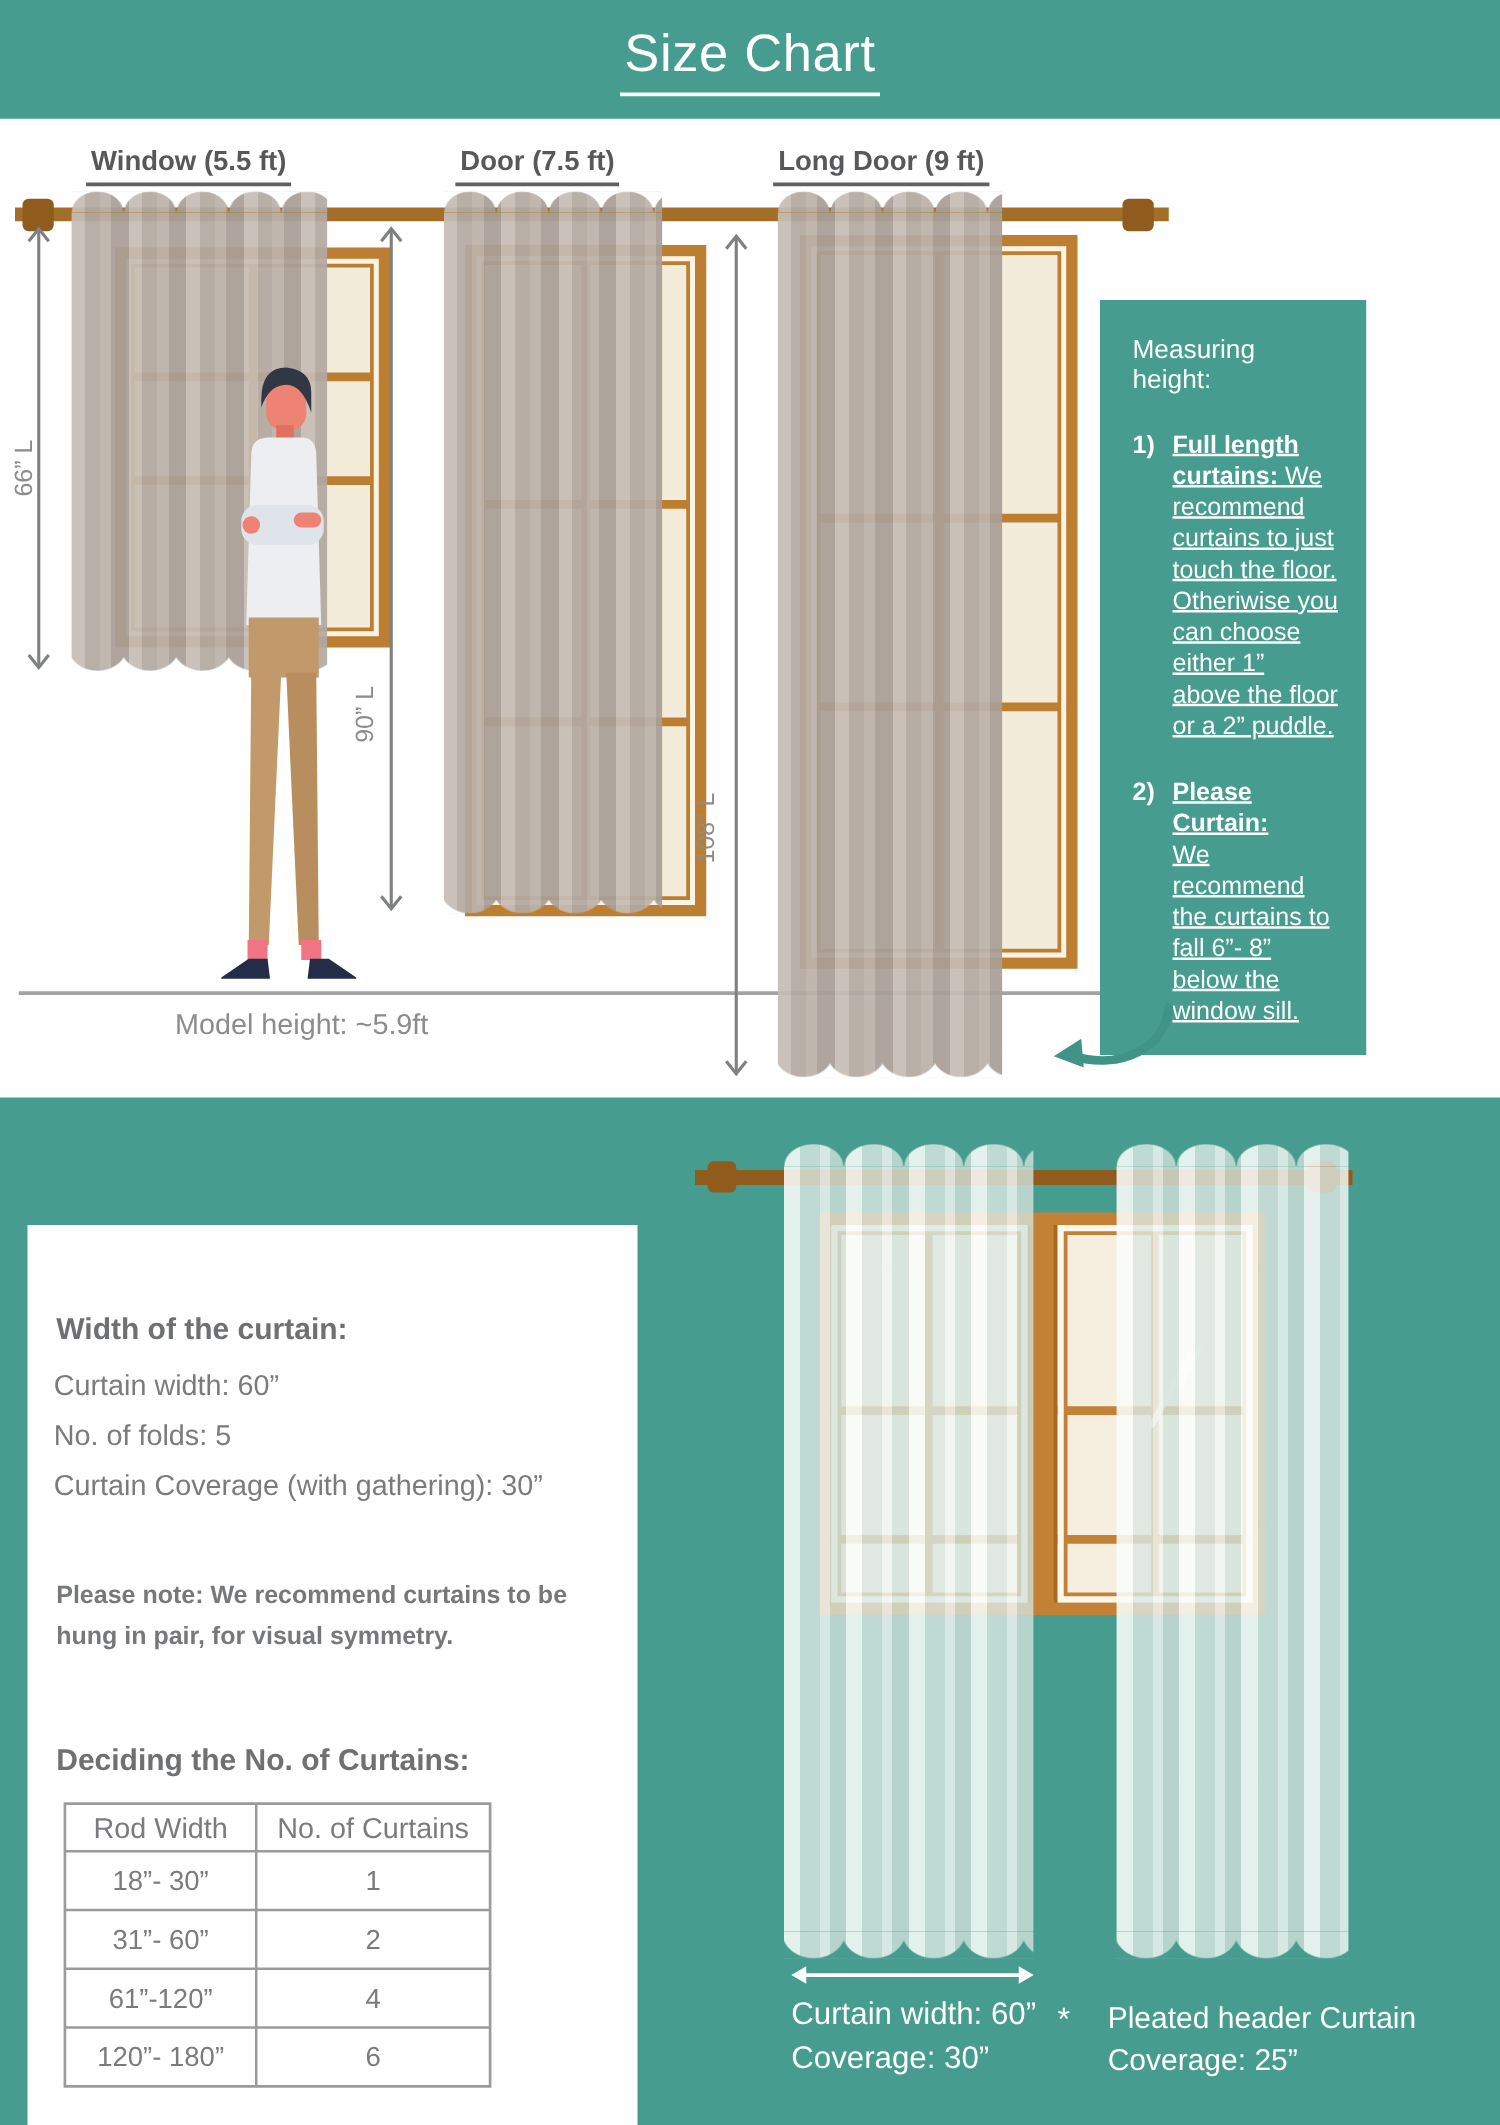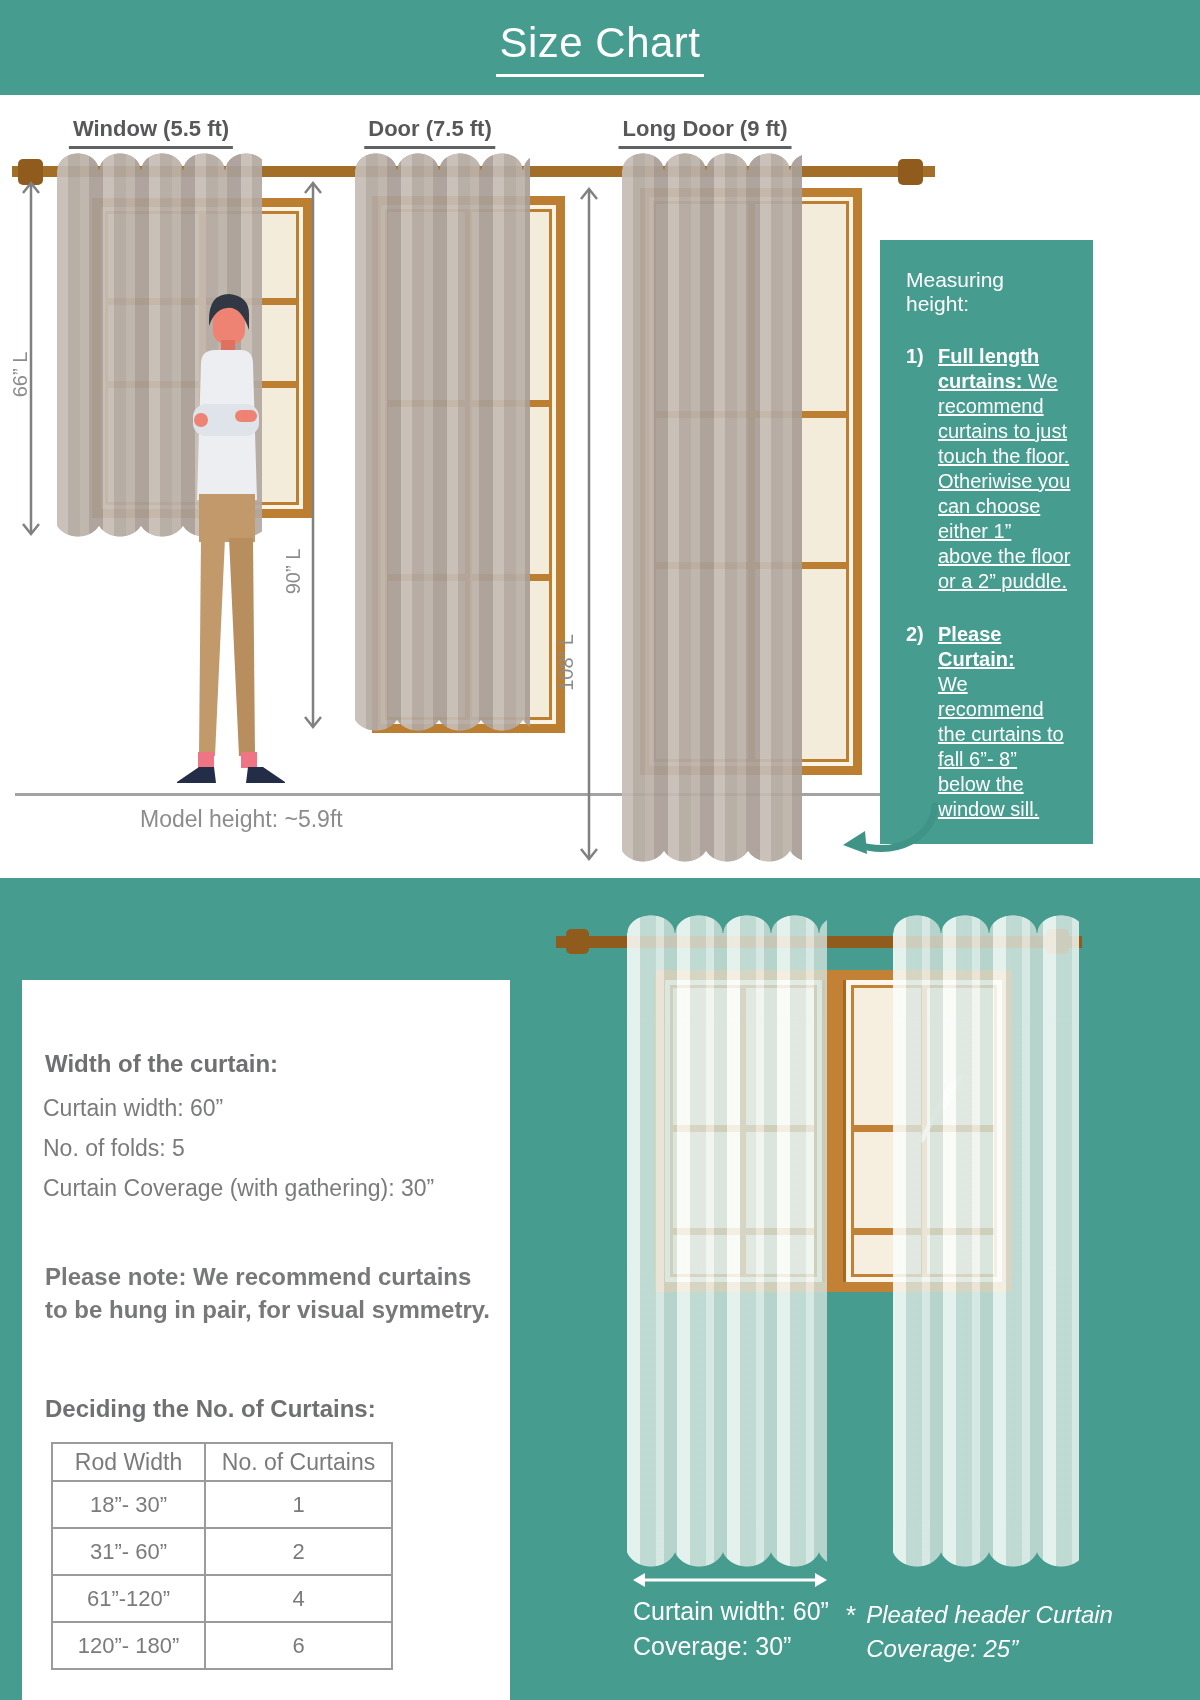--- a/index.html
+++ b/index.html
@@ -89,21 +89,21 @@
   .mi .b{font-weight:bold;}
   .mi .blk{display:block;}
 
   
   .bottom{position:absolute;left:0;top:878px;width:1200px;height:822px;background:var(--teal);}
   .bheading{position:absolute;left:33px;top:44px;color:#fff;font-size:27px;font-weight:bold;
       border-bottom:3px solid #fff;padding-bottom:5px;z-index:5;}
   .wbox{position:absolute;left:22px;top:102px;width:488px;height:908px;background:#fff;z-index:4;}
   .wtitle{position:absolute;left:23px;top:70px;font-size:24px;font-weight:bold;color:#6f7072;}
   .wlines{position:absolute;left:21px;top:108px;font-size:23px;color:var(--gray-text);line-height:40px;}
-  .wnote{position:absolute;left:23px;top:280px;width:450px;font-size:24px;font-weight:bold;color:#77787a;line-height:33px;}
+  .wnote{position:absolute;left:23px;top:280px;width:450px;font-size:20px;font-weight:bold;color:#77787a;line-height:33px;}
   .wdeciding{position:absolute;left:23px;top:415px;font-size:24px;font-weight:bold;color:#6f7072;}
   .tbl{position:absolute;left:29px;top:462px;display:grid;grid-template-columns:151px 185px;
       gap:2px;background:#9b9b9b;border:2px solid #9b9b9b;width:342px;}
   .tbl .cell{background:#fff;display:flex;align-items:center;justify-content:center;
       font-size:22px;color:var(--gray-text);height:45px;}
   .tbl .th{height:36px;font-size:23px;}
 
   
   .bwin{position:absolute;left:655px;top:92px;width:357px;height:322px;background:var(--frame2);
       padding:10px;display:flex;z-index:1;}
@@ -116,21 +116,21 @@
       background-position:50% 0,0 49%,0 84%;
       background-repeat:no-repeat;}
   .bmullion{width:24px;background:var(--frame2);
       box-shadow:inset 3px 0 0 #a7691f, inset -3px 0 0 #a7691f;flex:none;}
   .shine{position:absolute;background:rgba(255,255,255,.75);border-radius:3px;z-index:2;}
   .harrow{position:absolute;z-index:5;}
   .capL{position:absolute;left:633px;top:716px;color:#fff;font-size:25px;line-height:35px;z-index:5;}
   .capR{position:absolute;left:846px;top:720px;color:#fff;font-size:24px;line-height:34px;
       display:flex;gap:10px;z-index:5;}
   .capR .star{font-size:26px;}
-  .capR .it{font-style:italic;}
+  .capR .it{margin-left:20px;}
 </style>
 </head>
 <body>
 
 <div id="page">
 
   <div class="hdr">
     <div class="title">Size Chart</div>
   </div>
 

